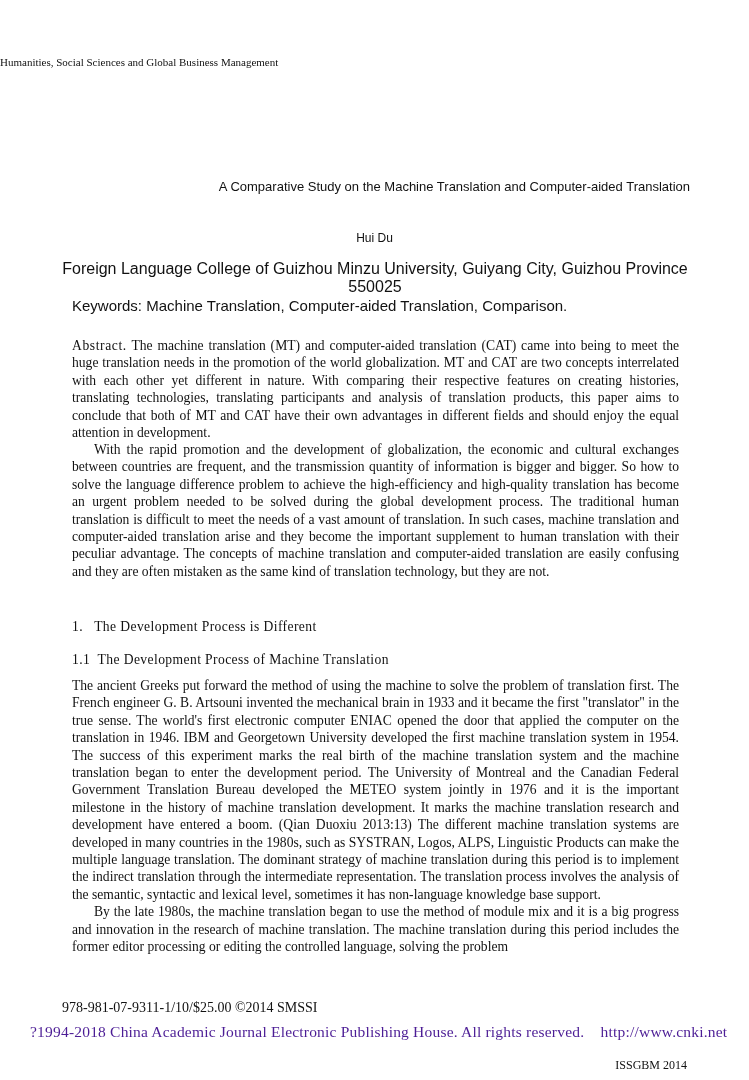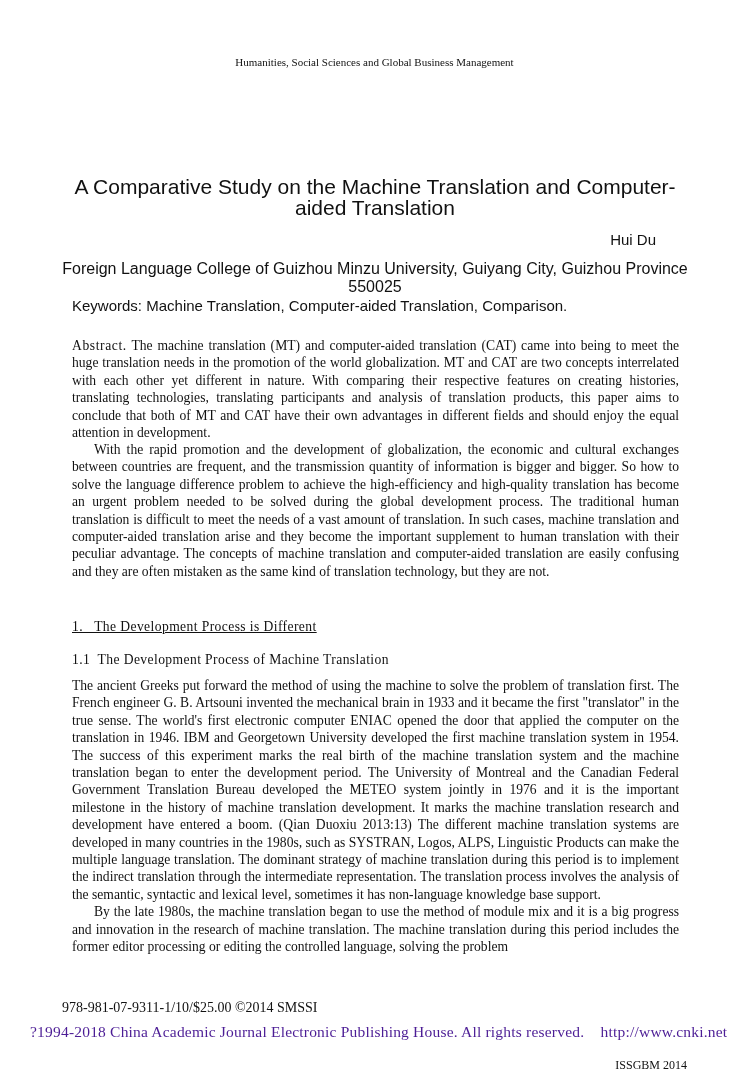--- a/index.html
+++ b/index.html
@@ -1,25 +1,25 @@
 <!DOCTYPE html>
 <html><head>
 <meta charset="utf-8">
 <style>
   html, body { margin: 0; padding: 0; background: #ffffff; }
   body { width: 749px; height: 1080px; position: relative; overflow: hidden; color: #111; }
   .serif { font-family: "Liberation Serif", serif; }
   .sans { font-family: "Liberation Sans", sans-serif; }
 
-  .running-head { position: absolute; top: 56px; left: 0; width: 749px; text-align: center;
+  .running-head { position: absolute; top: 56px; left: 0; width: 749px; text-align: left;
     font-size: 11px; }
 
-  .title { position: absolute; top: 176px; left: 60px; width: 630px; text-align: center;
-    font-size: 21px; line-height: 21px; }
-  .author { position: absolute; top: 231px; left: 0; width: 656px; text-align: right; font-size: 15px; }
+  .title { position: absolute; top: 176px; left: 60px; width: 630px; text-align: right;
+    font-size: 13px; line-height: 21px; }
+  .author { position: absolute; top: 231px; left: 0; width: 749px; text-align: center; font-size: 12px; }
   .affil { position: absolute; top: 260px; left: 40px; width: 670px; text-align: center; font-size: 16px; }
   .keywords { position: absolute; top: 297px; left: 72px; width: 620px; font-size: 15px; }
 
   .body-block { position: absolute; left: 72px; width: 607px; font-size: 13.6px; line-height: 17.4px;
     text-align: justify; }
   .body-block p { margin: 0; }
   .indent { text-indent: 22px; }
   .abstract-label { letter-spacing: 0.6px; }
 
   .abstract { top: 337px; }
@@ -48,21 +48,21 @@
 
 <div class="body-block abstract serif">
   <p><span class="abstract-label">Abstract.</span>
   <span>The machine translation (MT) and computer-aided translation (CAT) came into being to meet the huge translation needs in the promotion of the world globalization. MT and CAT are two concepts interrelated with each other yet different in nature. With comparing their respective features on creating histories, translating technologies, translating participants and analysis of translation products, this paper aims to conclude that both of MT and CAT have their own advantages in different fields and should enjoy the equal attention in development.</span></p>
 </div>
 
 <div class="body-block intro serif">
   <p class="indent">With the rapid promotion and the development of globalization, the economic and cultural exchanges between countries are frequent, and the transmission quantity of information is bigger and bigger. So how to solve the language difference problem to achieve the high-efficiency and high-quality translation has become an urgent problem needed to be solved during the global development process. The traditional human translation is difficult to meet the needs of a vast amount of translation. In such cases, machine translation and computer-aided translation arise and they become the important supplement to human translation with their peculiar advantage. The concepts of machine translation and computer-aided translation are easily confusing and they are often mistaken as the same kind of translation technology, but they are not.</p>
 </div>
 
-<div class="h1 serif" style="white-space: pre; text-decoration: underline;">1.   The Development Process is Different</div>
+<div class="h1 serif" style="white-space: pre;">1.   The Development Process is Different</div>
 <div class="h2 serif" style="white-space: pre;">1.1  The Development Process of Machine Translation</div>
 
 <div class="body-block sec serif">
   <p>The ancient Greeks put forward the method of using the machine to solve the problem of translation first. The French engineer G. B. Artsouni invented the mechanical brain in 1933 and it became the first "translator" in the true sense.   The world's first electronic computer ENIAC opened the door that applied the computer on the translation in 1946. IBM and Georgetown University developed the first machine translation system in 1954. The success of this experiment marks the real birth of the machine translation system and the machine translation began to enter the development period. The University of Montreal and the Canadian Federal Government Translation Bureau developed the METEO system jointly in 1976 and it is the important milestone in the history of machine translation development. It marks the machine translation research and development have entered a boom. (Qian Duoxiu 2013:13) The different machine translation systems are developed in many countries in the 1980s, such as SYSTRAN, Logos, ALPS, Linguistic Products can make the multiple language translation. The dominant strategy of machine translation during this period is to implement the indirect translation through the intermediate representation. The translation process involves the analysis of the semantic, syntactic and lexical level, sometimes it has non-language knowledge base support.</p>
   <p class="indent">By the late 1980s, the machine translation began to use the method of module mix and it is a big progress and innovation in the research of machine translation. The machine translation during this period includes the former editor processing or editing the controlled language, solving the problem</p>
 </div>
 
 <div class="footer-left serif">978-981-07-9311-1/10/$25.00 ©2014 SMSSI</div>
 <div class="footer-right serif">ISSGBM 2014</div>
 <div class="watermark serif" style="white-space: pre;">?1994-2018 China Academic Journal Electronic Publishing House. All rights reserved.    http://www.cnki.net</div>

